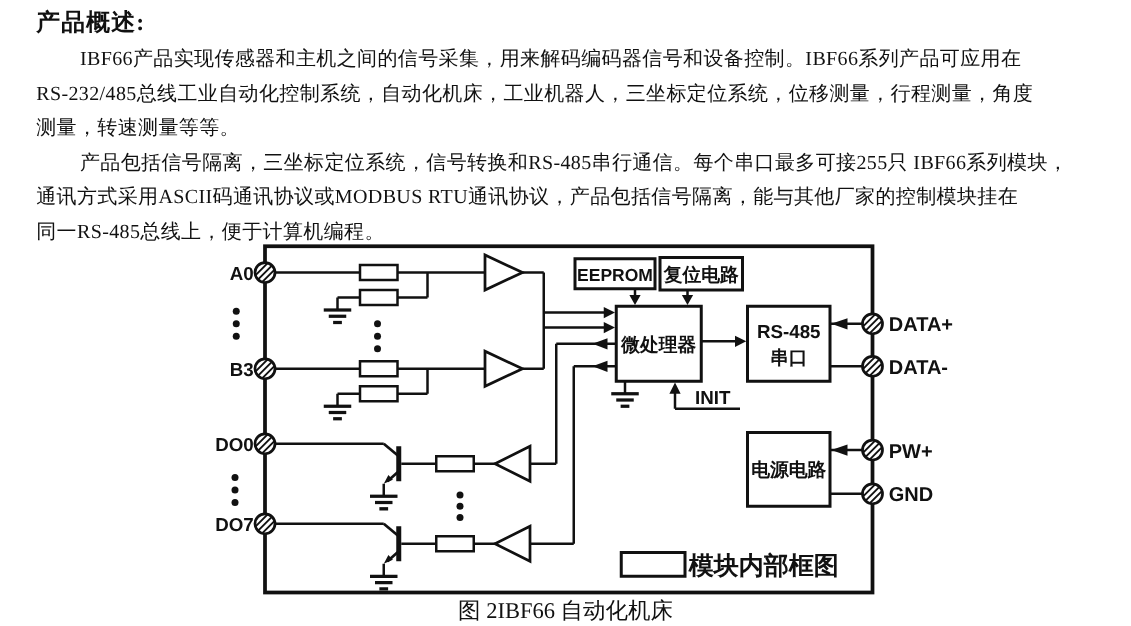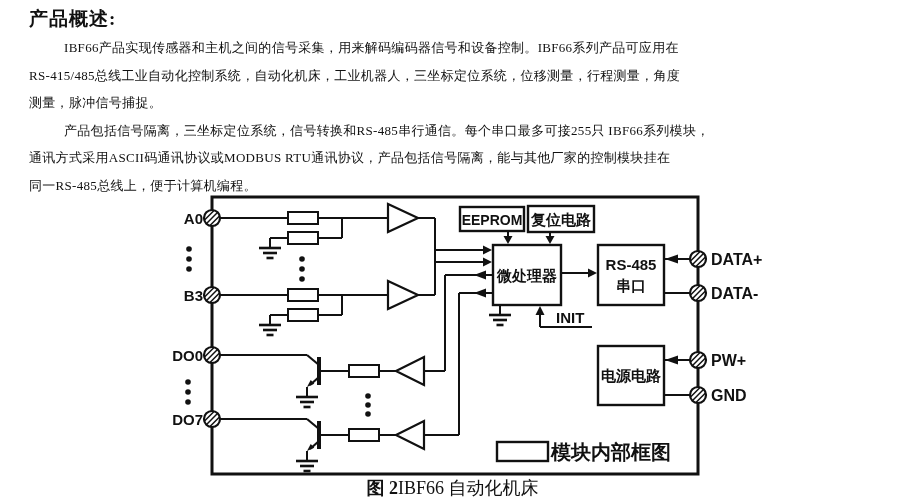--- a/index.html
+++ b/index.html
@@ -1,44 +1,44 @@
 <!DOCTYPE html>
 <html><head>
 <meta charset="utf-8">
 <style>
   html,body{margin:0;padding:0;background:#ffffff;}
   .page{position:relative;width:881px;height:501px;background:#ffffff;overflow:hidden;
         font-family:"Liberation Serif","DejaVu Serif",serif;color:#111;}
   .textblock{position:absolute;left:29px;top:4px;width:866px;}
   .heading{font-weight:bold;font-size:19px;line-height:30px;letter-spacing:1px;white-space:nowrap;}
-  .line{font-size:13px;line-height:27.6px;letter-spacing:0.3px;white-space:nowrap;}
+  .line{font-size:16px;line-height:27.6px;letter-spacing:0.3px;white-space:nowrap;}
   .indent{padding-left:35px;}
   svg.diagram{position:absolute;left:0;top:0;}
   .wire{stroke:#111;stroke-width:2;fill:none;}
   .outer{fill:#ffffff;stroke:#111;stroke-width:3;}
   .box{fill:#ffffff;stroke:#111;stroke-width:2.4;}
   .res{fill:#ffffff;stroke:#111;stroke-width:2;}
   .amp{fill:#ffffff;stroke:#111;stroke-width:2.2;}
   .ah{fill:#111;stroke:none;}
   .dot{fill:#111;}
   .t-sans{font-family:"Liberation Sans","DejaVu Sans",sans-serif;font-weight:bold;fill:#111;}
   .t-serif{font-family:"Liberation Serif","DejaVu Serif",serif;font-weight:bold;fill:#111;}
   .caption{position:absolute;top:476px;left:0;width:905px;text-align:center;font-size:18px;white-space:nowrap;}
-  .cap-fig{font-weight:bold;margin-right:0;}
+  .cap-fig{font-weight:normal;margin-right:0;}
 </style>
 </head>
 <body>
 
 <div class="page">
 
   <div class="textblock">
     <div class="heading">产品概述:</div>
     <div class="line indent">IBF66产品实现传感器和主机之间的信号采集，用来解码编码器信号和设备控制。IBF66系列产品可应用在</div>
-    <div class="line">RS-415/485总线工业自动化控制系统，自动化机床，工业机器人，三坐标定位系统，位移测量，行程测量，角度</div>
-    <div class="line">测量，脉冲信号捕捉。</div>
+    <div class="line">RS-232/485总线工业自动化控制系统，自动化机床，工业机器人，三坐标定位系统，位移测量，行程测量，角度</div>
+    <div class="line">测量，转速测量等等。</div>
     <div class="line indent">产品包括信号隔离，三坐标定位系统，信号转换和RS-485串行通信。每个串口最多可接255只  IBF66系列模块，</div>
     <div class="line">通讯方式采用ASCII码通讯协议或MODBUS RTU通讯协议，产品包括信号隔离，能与其他厂家的控制模块挂在</div>
     <div class="line">同一RS-485总线上，便于计算机编程。</div>
   </div>
 
   <svg class="diagram" width="905" height="501" viewBox="0 0 905 501">
     <defs>
       <g id="term-sym">
         <circle cx="0" cy="0" r="8" fill="#ffffff" stroke="#111" stroke-width="2.2"></circle>
         <line x1="-5.7" y1="5.7" x2="5.7" y2="-5.7" stroke="#111" stroke-width="1.5"></line>

